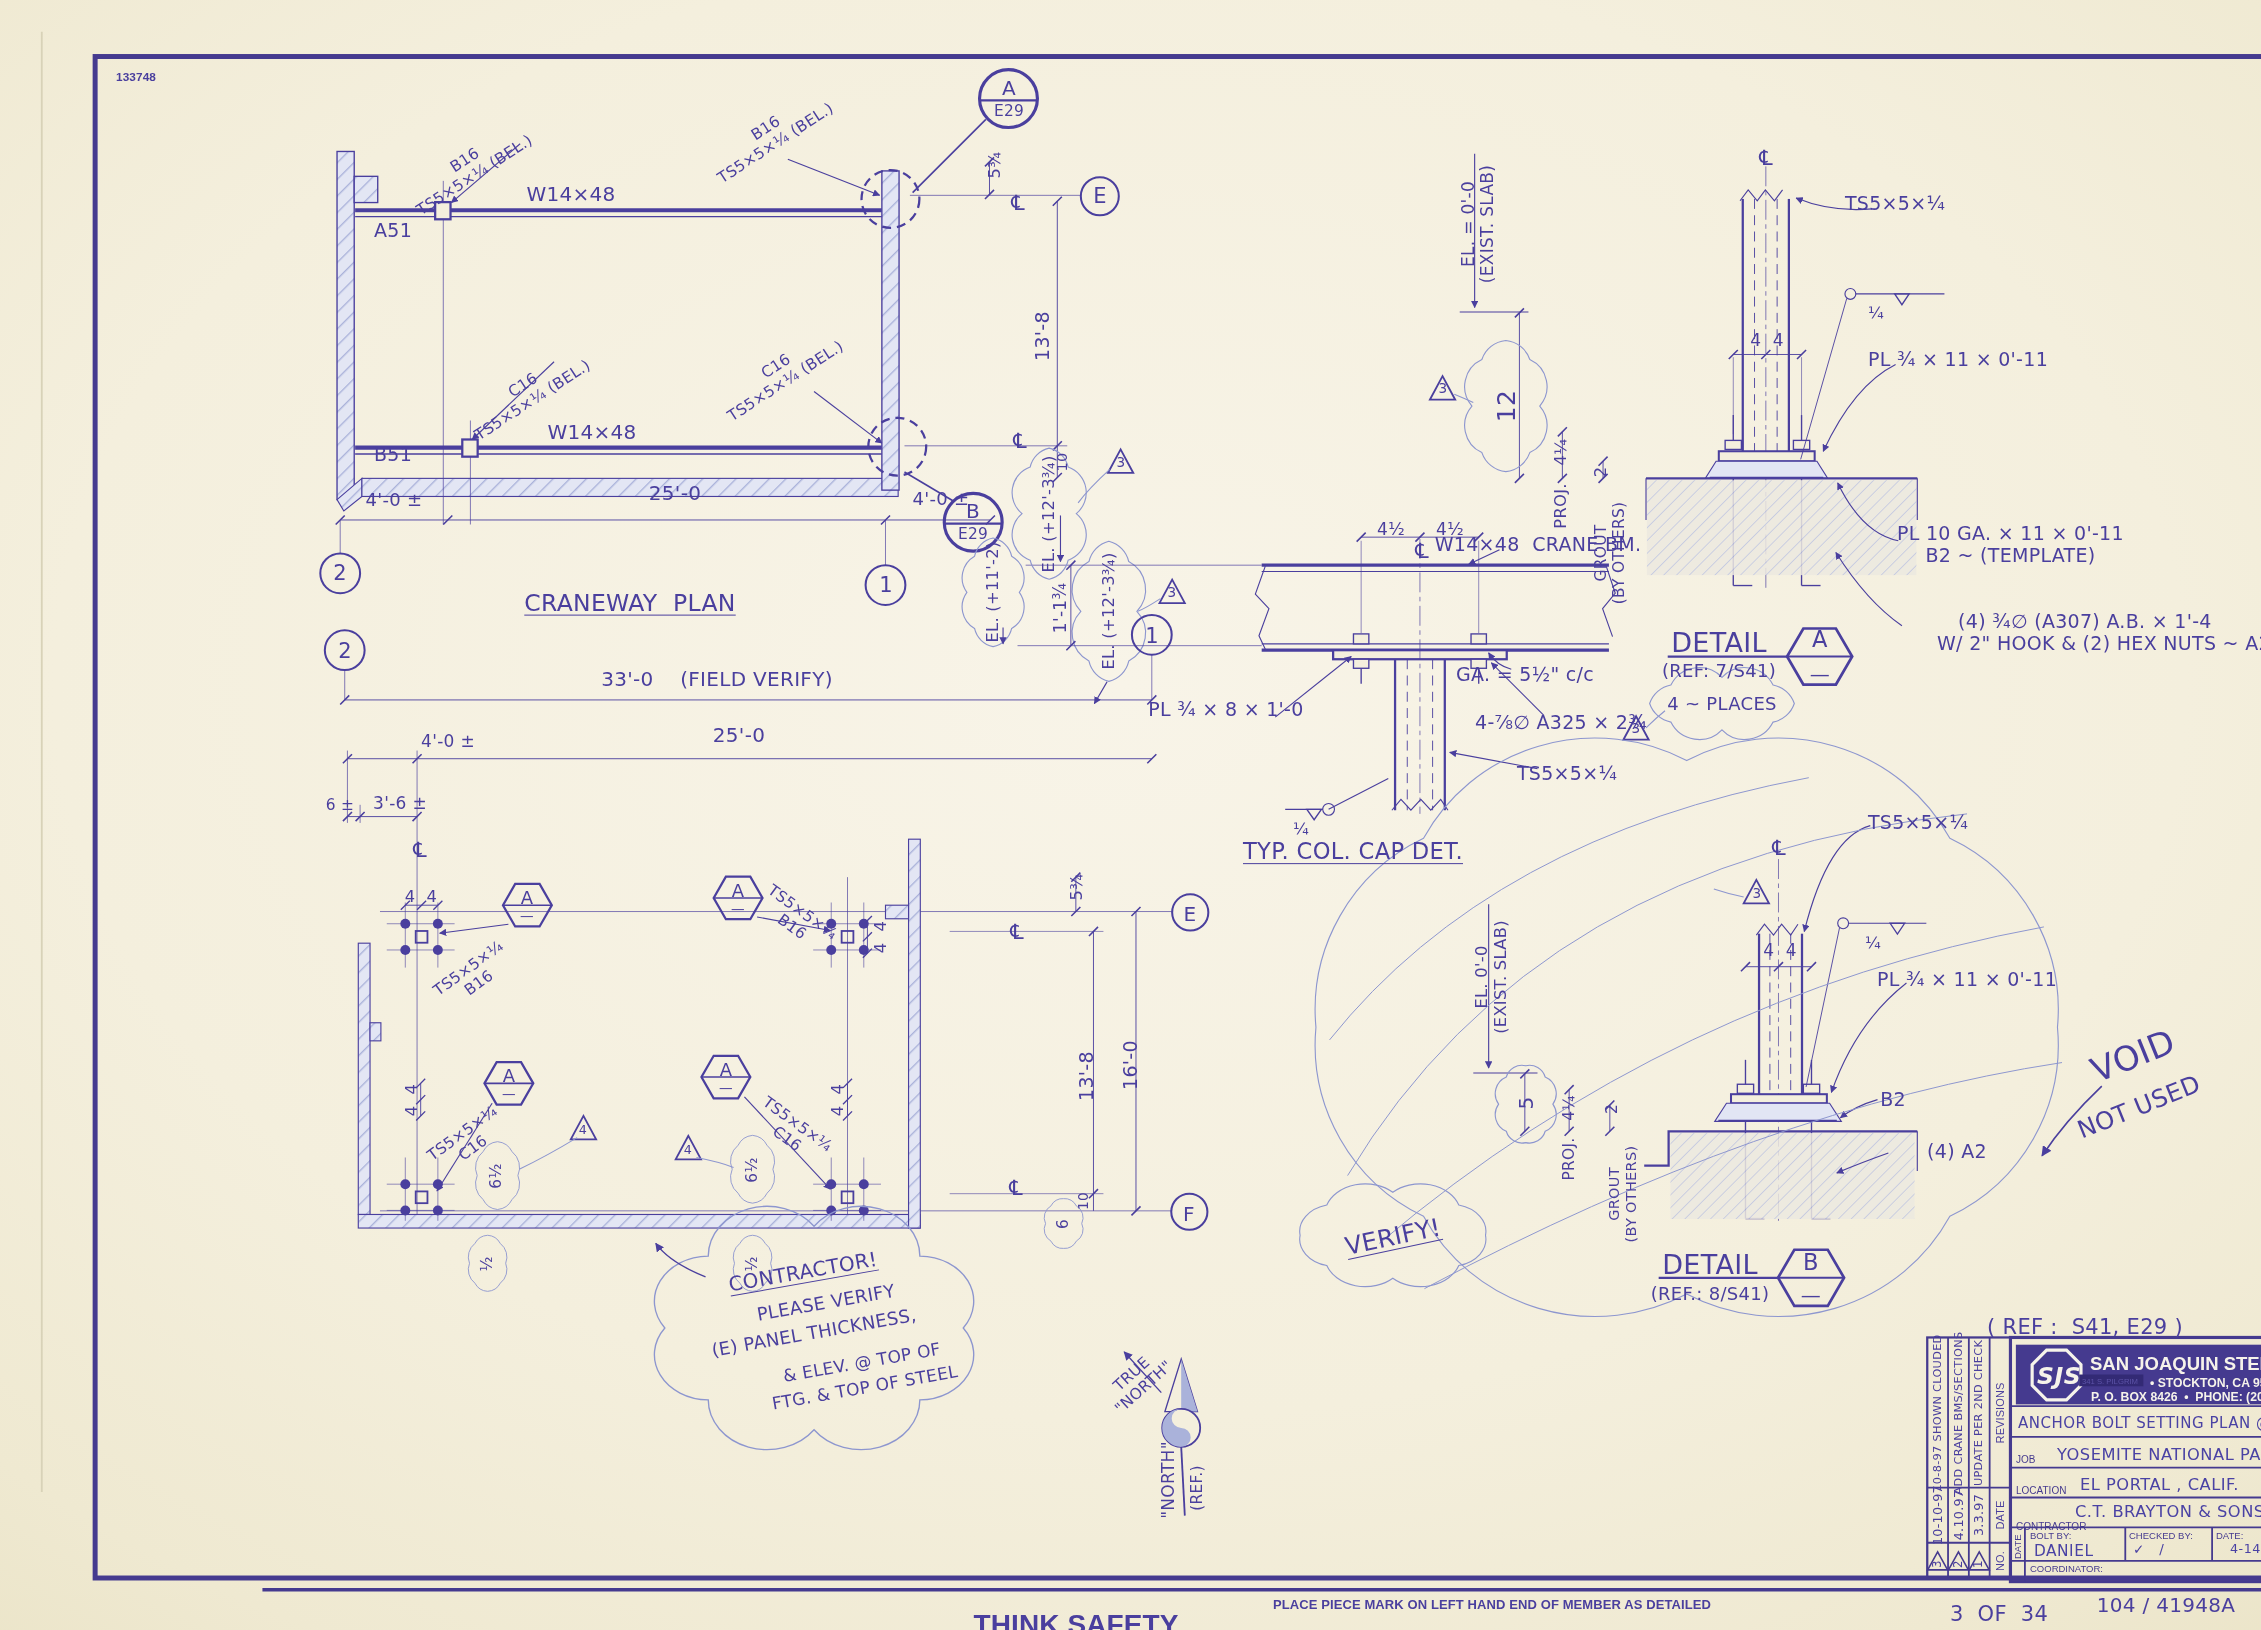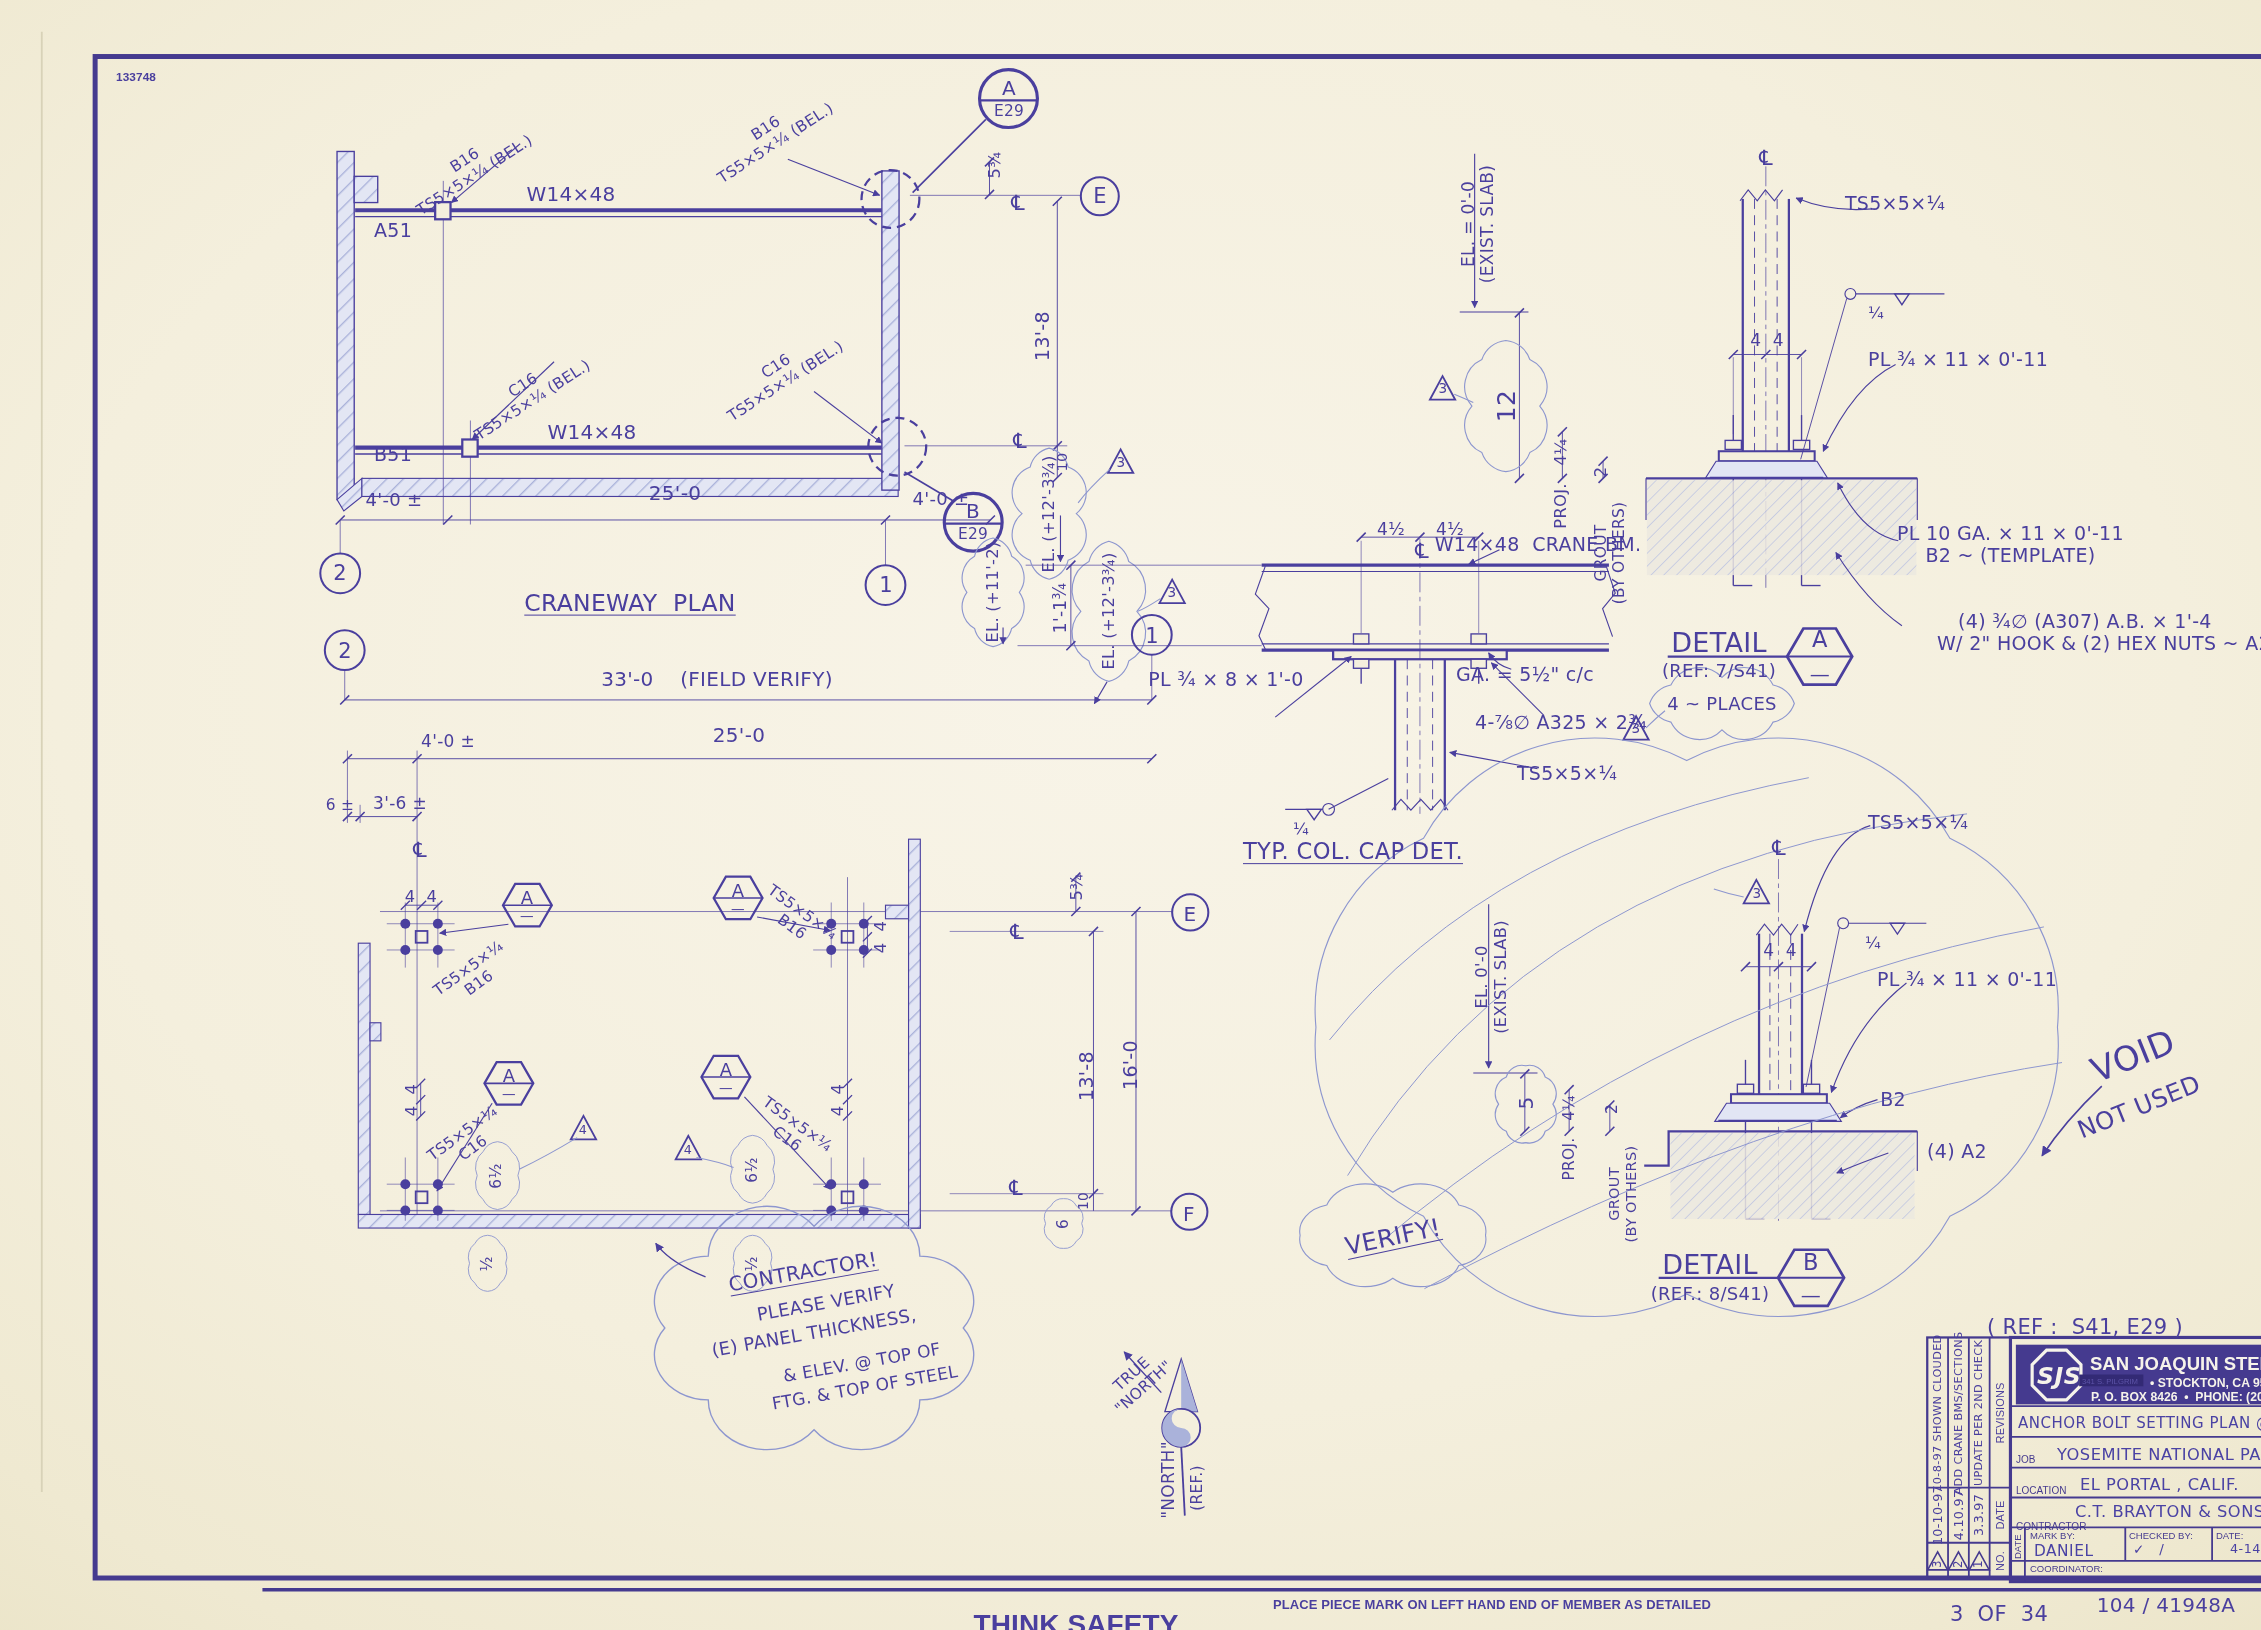--- a/index.html
+++ b/index.html
@@ -420,21 +420,21 @@
     <div class="tbl wht" style="left:2150px;top:1376px;font-size:12.2px;font-weight:bold;">• STOCKTON, CA 95208-0426</div>
     <div class="tbl wht" style="left:2091px;top:1390px;font-size:12.2px;font-weight:bold;">P. O. BOX 8426  •  PHONE: (209) 948-0541</div>
     <div class="tbv wht" style="left:2037px;top:1362px;font-size:23.5px;font-weight:bold;font-style:italic;">SJS</div>
     <div class="tbv" style="left:2018px;top:1414px;font-size:15px;">ANCHOR BOLT SETTING PLAN @ ROADS BLDG.</div>
     <div class="tbl" style="left:2016px;top:1454px;font-size:10px;">JOB</div>
     <div class="tbv" style="left:2057px;top:1445px;font-size:16.3px;">YOSEMITE NATIONAL PARK - ROADS</div>
     <div class="tbl" style="left:2016px;top:1485px;font-size:10px;">LOCATION</div>
     <div class="tbv" style="left:2080px;top:1475px;font-size:16.3px;">EL PORTAL , CALIF.</div>
     <div class="tbl" style="left:2016px;top:1514px;font-size:10px;margin-top:7px;">CONTRACTOR</div>
     <div class="tbv" style="left:2075px;top:1502px;font-size:16.3px;">C.T. BRAYTON &amp; SONS, INC.</div>
-    <div class="tbl" style="left:2030px;top:1530px;font-size:9.5px;">MARK BY:</div>
+    <div class="tbl" style="left:2030px;top:1530px;font-size:9.5px;">BOLT BY:</div>
     <div class="tbv" style="left:2034px;top:1542px;font-size:15.4px;">DANIEL</div>
     <div class="tbl" style="left:2129px;top:1530px;font-size:9.5px;">CHECKED BY:</div>
     <div class="tbv" style="left:2133px;top:1541px;font-size:13.6px;">✓   ∕</div>
     <div class="tbl" style="left:2216px;top:1530px;font-size:9.5px;">DATE:</div>
     <div class="tbv" style="left:2230px;top:1541px;font-size:12.7px;">4-14-97</div>
 
     <div class="tbl" style="left:2030px;top:1563px;font-size:9.5px;">COORDINATOR:</div>
     <div class="tbv" style="left:2041px;top:1566px;font-size:16.3px;"></div>
     <div class="tbl" style="left:2012px;top:1559px;font-size:9.5px;transform:rotate(-90deg);transform-origin:left top;">DATE</div>
   </div>
@@ -517,21 +517,21 @@
     <div class="lbl" style="left: 826px; top: 1303px; font-size: 18px; transform: translate(-50%, -50%) rotate(-10deg);">PLEASE VERIFY</div>
     <div class="lbl" style="left: 814px; top: 1333px; font-size: 18px; transform: translate(-50%, -50%) rotate(-10deg);">(E) PANEL THICKNESS,</div>
     <div class="lbl" style="left: 862px; top: 1363px; font-size: 17px; transform: translate(-50%, -50%) rotate(-10deg);">&amp; ELEV. @ TOP OF</div>
     <div class="lbl" style="left: 865px; top: 1388px; font-size: 17px; transform: translate(-50%, -50%) rotate(-10deg);">FTG. &amp; TOP OF STEEL</div>
     <div class="lbl" style="left: 1391px; top: 530px; font-size: 17px; transform: translate(-50%, -50%) rotate(0deg);">4½</div>
     <div class="lbl" style="left: 1450px; top: 530px; font-size: 17px; transform: translate(-50%, -50%) rotate(0deg);">4½</div>
     <div class="lbl" style="left: 1422px; top: 552px; font-size: 21px; transform: translate(-50%, -50%) rotate(0deg);">℄</div>
     <div class="lbl" style="left: 1538px; top: 545px; font-size: 19px; transform: translate(-50%, -50%) rotate(0deg);">W14×48  CRANE BM.</div>
     <div class="lbl" style="left: 1525px; top: 675px; font-size: 19px; transform: translate(-50%, -50%) rotate(0deg);">GA. = 5½" c/c</div>
     <div class="lbl" style="left: 1561px; top: 723px; font-size: 19px; transform: translate(-50%, -50%) rotate(0deg);">4-⅞∅ A325 × 2¾</div>
-    <div class="lbl" style="left: 1226px; top: 680px; font-size: 19px; transform: translate(-50%, -50%) rotate(0deg);">PL ¾ × 8 × 1'-0</div>
+    <div class="lbl" style="left: 1226px; top: 710px; font-size: 19px; transform: translate(-50%, -50%) rotate(0deg);">PL ¾ × 8 × 1'-0</div>
     <div class="lbl" style="left: 1567px; top: 774px; font-size: 19px; transform: translate(-50%, -50%) rotate(0deg);">TS5×5×¼</div>
     <div class="lbl" style="left: 1301px; top: 829px; font-size: 16.3px; transform: translate(-50%, -50%) rotate(0deg);">¼</div>
     <div class="lbl und" style="left: 1353px; top: 852px; font-size: 22.6px; transform: translate(-50%, -50%) rotate(0deg);">TYP. COL. CAP DET.</div>
     <div class="lbl" style="left: 1049px; top: 514px; font-size: 16.3px; transform: translate(-50%, -50%) rotate(-90deg);">EL. (+12'-3¾)</div>
     <div class="lbl" style="left: 993px; top: 592px; font-size: 16.3px; transform: translate(-50%, -50%) rotate(-90deg);">EL. (+11'-2)</div>
     <div class="lbl" style="left: 1061px; top: 608px; font-size: 17px; transform: translate(-50%, -50%) rotate(-90deg);">1'-1¾</div>
     <div class="lbl" style="left: 1121px; top: 463px; font-size: 13.6px; transform: translate(-50%, -50%) rotate(0deg);">3</div>
     <div class="lbl" style="left: 1757px; top: 894px; font-size: 13.6px; transform: translate(-50%, -50%) rotate(0deg);">3</div>
     <div class="lbl" style="left: 1478px; top: 224px; font-size: 17px; transform: translate(-50%, -50%) rotate(-90deg);">EL. = 0'-0
 (EXIST. SLAB)</div>

